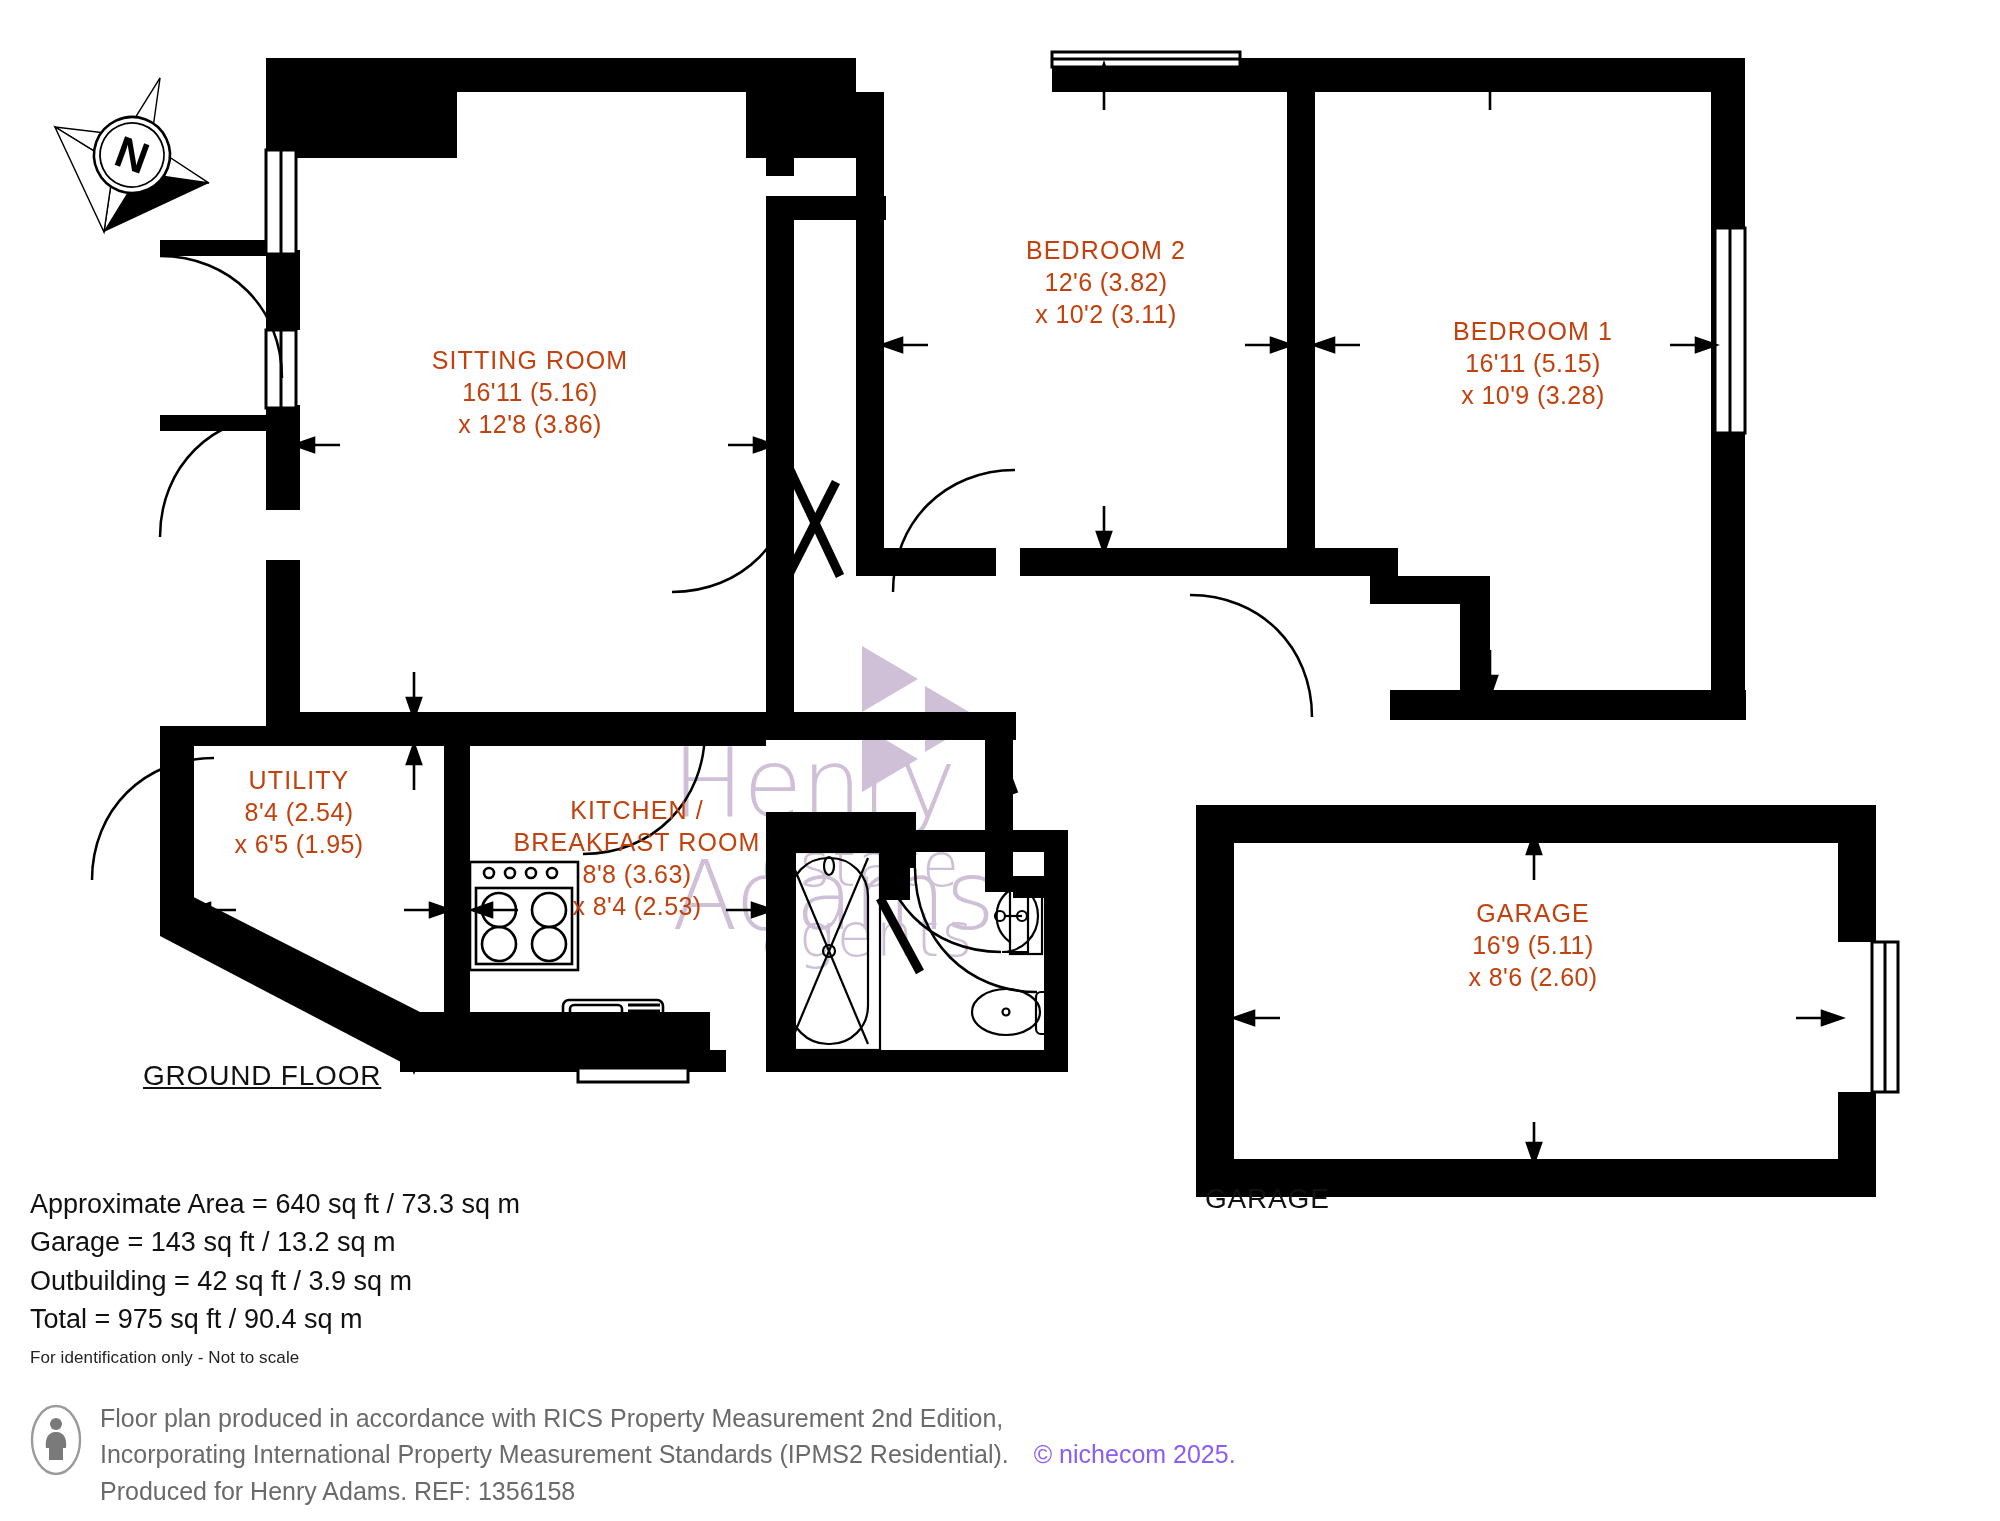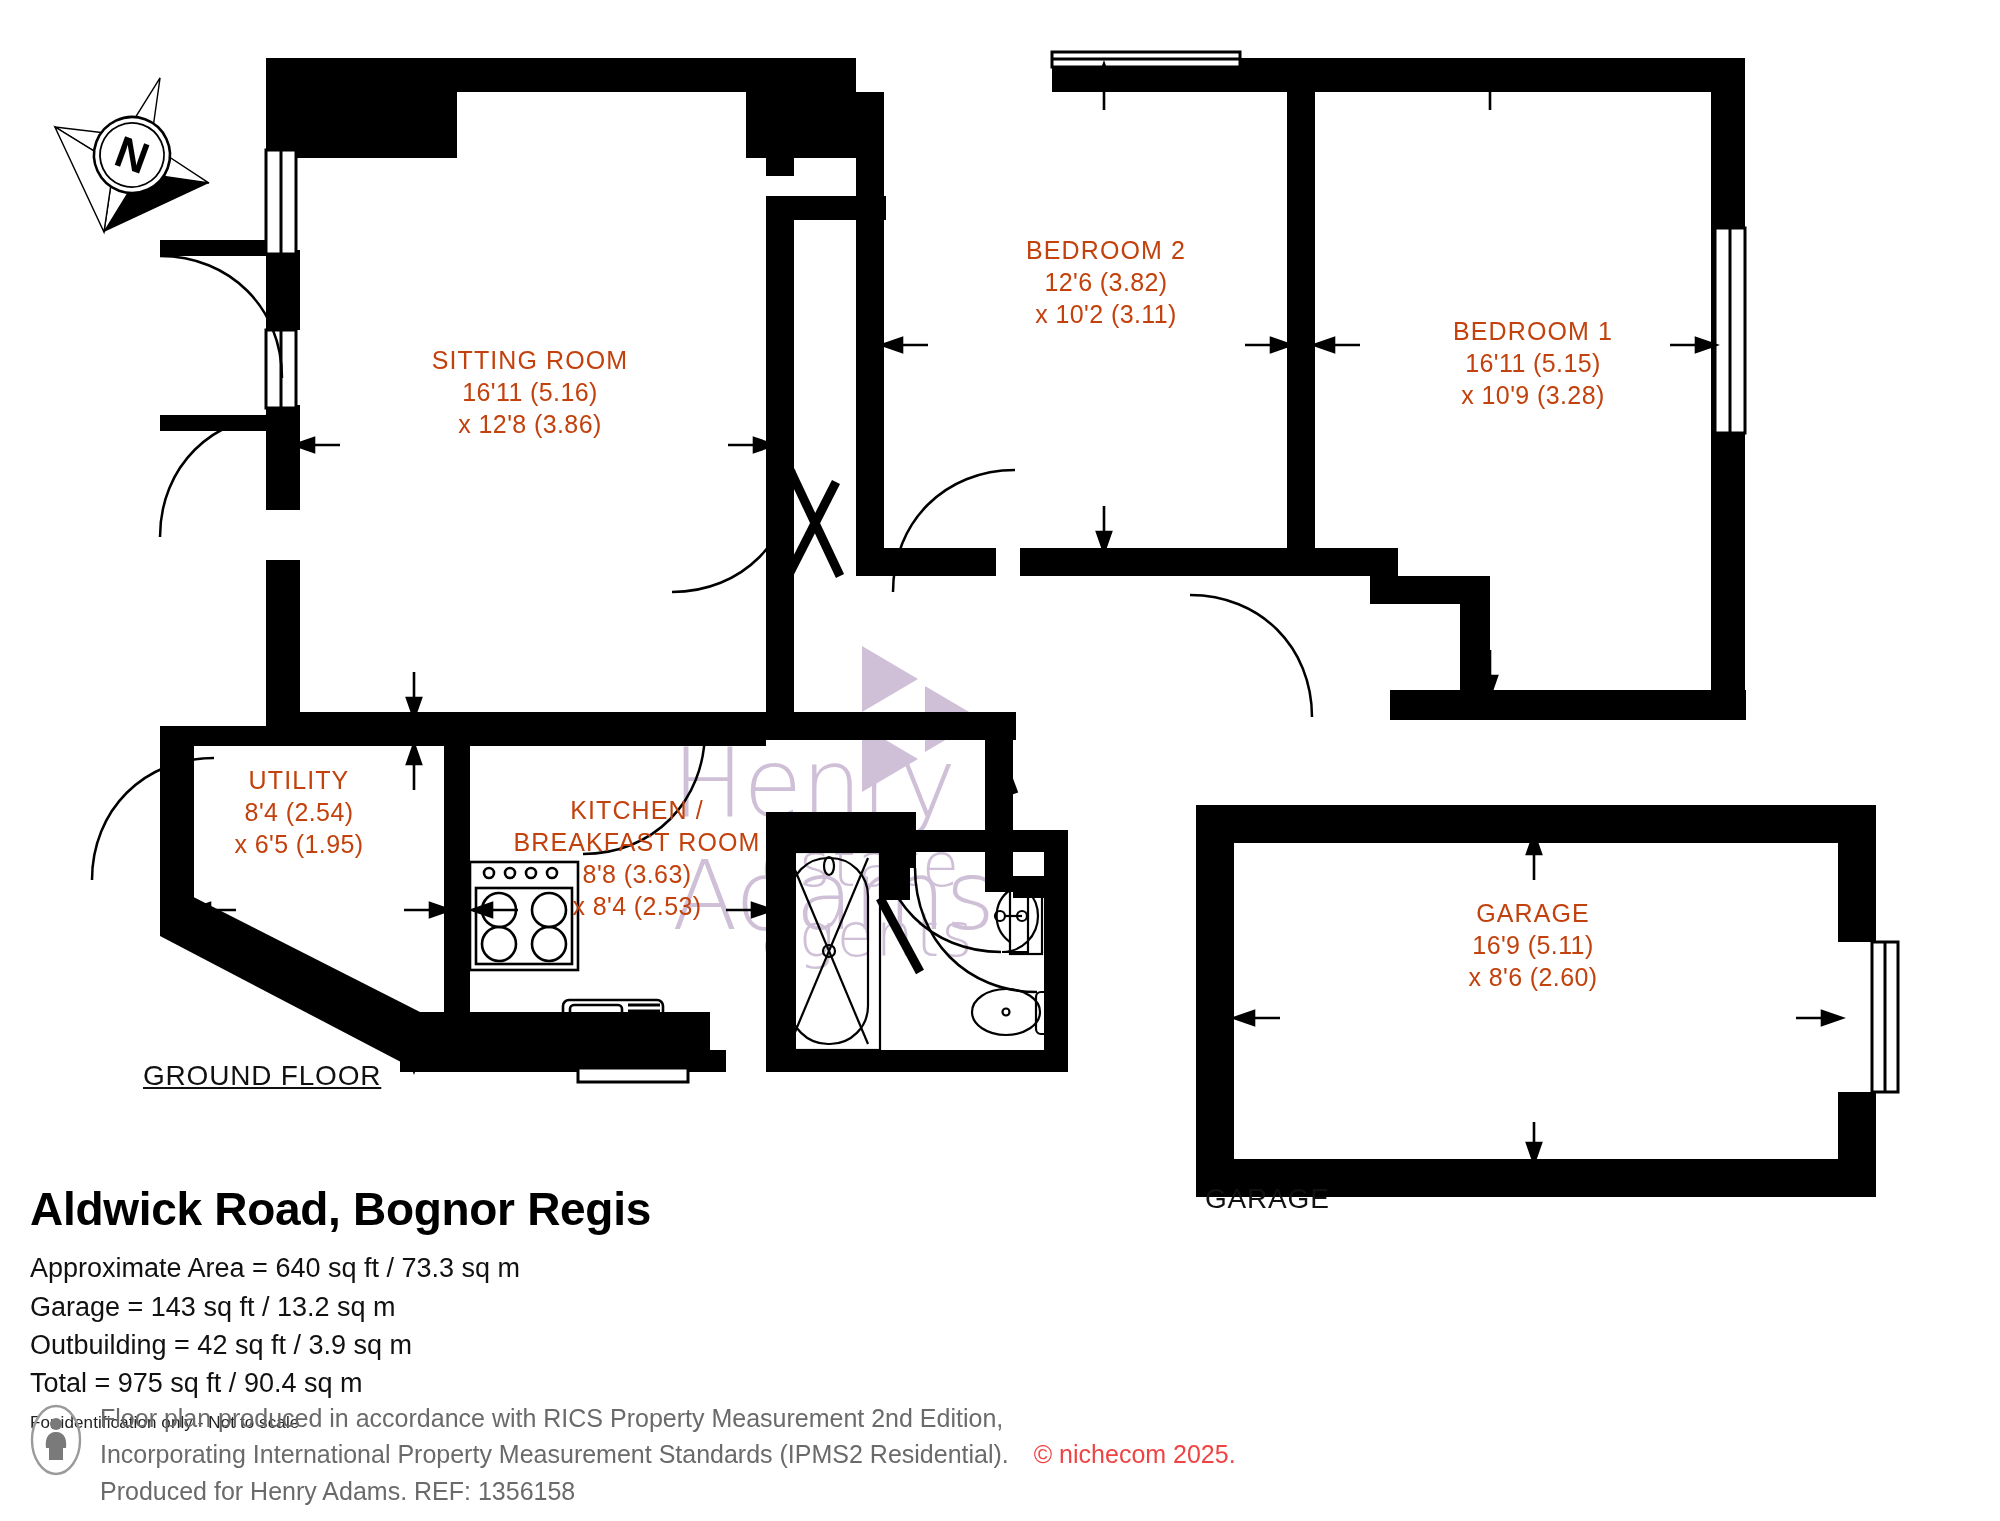--- a/index.html
+++ b/index.html
@@ -40,21 +40,21 @@
     font-size:46px;font-weight:bold;letter-spacing:-0.3px;
     color:#000;margin:0 0 16px 0;line-height:1.05;
   }
   .tb-line{font-size:27px;line-height:1.42;color:#111;}
   .tb-note{font-size:17px;color:#222;margin-top:10px;letter-spacing:0.1px;}
 
   .footer{position:absolute;left:30px;top:1400px;display:flex;align-items:flex-start;gap:18px;}
   .footer-icon{flex:0 0 auto;margin-top:4px;}
   .footer-text{font-size:25px;line-height:1.45;color:#6a6a6a;}
   .footer-text .f-line{white-space:nowrap;}
-  .copy{color:#ef4444;}
+  .copy{color:#8b5cf6;}
 
   .wm{position:absolute;pointer-events:none;}
   .wm-text{
     font-family:"DejaVu Sans",sans-serif;
     color:#cfc0d8;
     font-weight:300;
   }
   .wm-henry{position:absolute;left:672px;top:728px;font-size:96px;letter-spacing:-1px;}
   .wm-estate{position:absolute;left:760px;top:830px;font-size:60px;letter-spacing:2px;}
 </style>
@@ -436,21 +436,20 @@
   <div class="room-label" style="left:1533px;top:945px;transform:translate(-50%,-50%);">
     <div class="rl-name">GARAGE</div>
     <div class="rl-dim">16'9 (5.11)</div>
     <div class="rl-dim">x 8'6 (2.60)</div>
   </div>
 
   <div class="floor-label" style="left:143px;top:1060px;text-decoration:underline;">GROUND FLOOR</div>
   <div class="floor-label" style="left:1205px;top:1183px;">GARAGE</div>
 
   <div class="title-block">
-    <div class="tb-title">Aldwick Road, Bognor Regis</div>
     <div class="tb-line">Approximate Area = 640 sq ft / 73.3 sq m</div>
     <div class="tb-line">Garage = 143 sq ft / 13.2 sq m</div>
     <div class="tb-line">Outbuilding = 42 sq ft / 3.9 sq m</div>
     <div class="tb-line">Total = 975 sq ft / 90.4 sq m</div>
     <div class="tb-note">For identification only - Not to scale</div>
   </div>
 
   <div class="footer">
     <div class="footer-icon">
       <svg width="52" height="72" viewBox="0 0 52 72">

